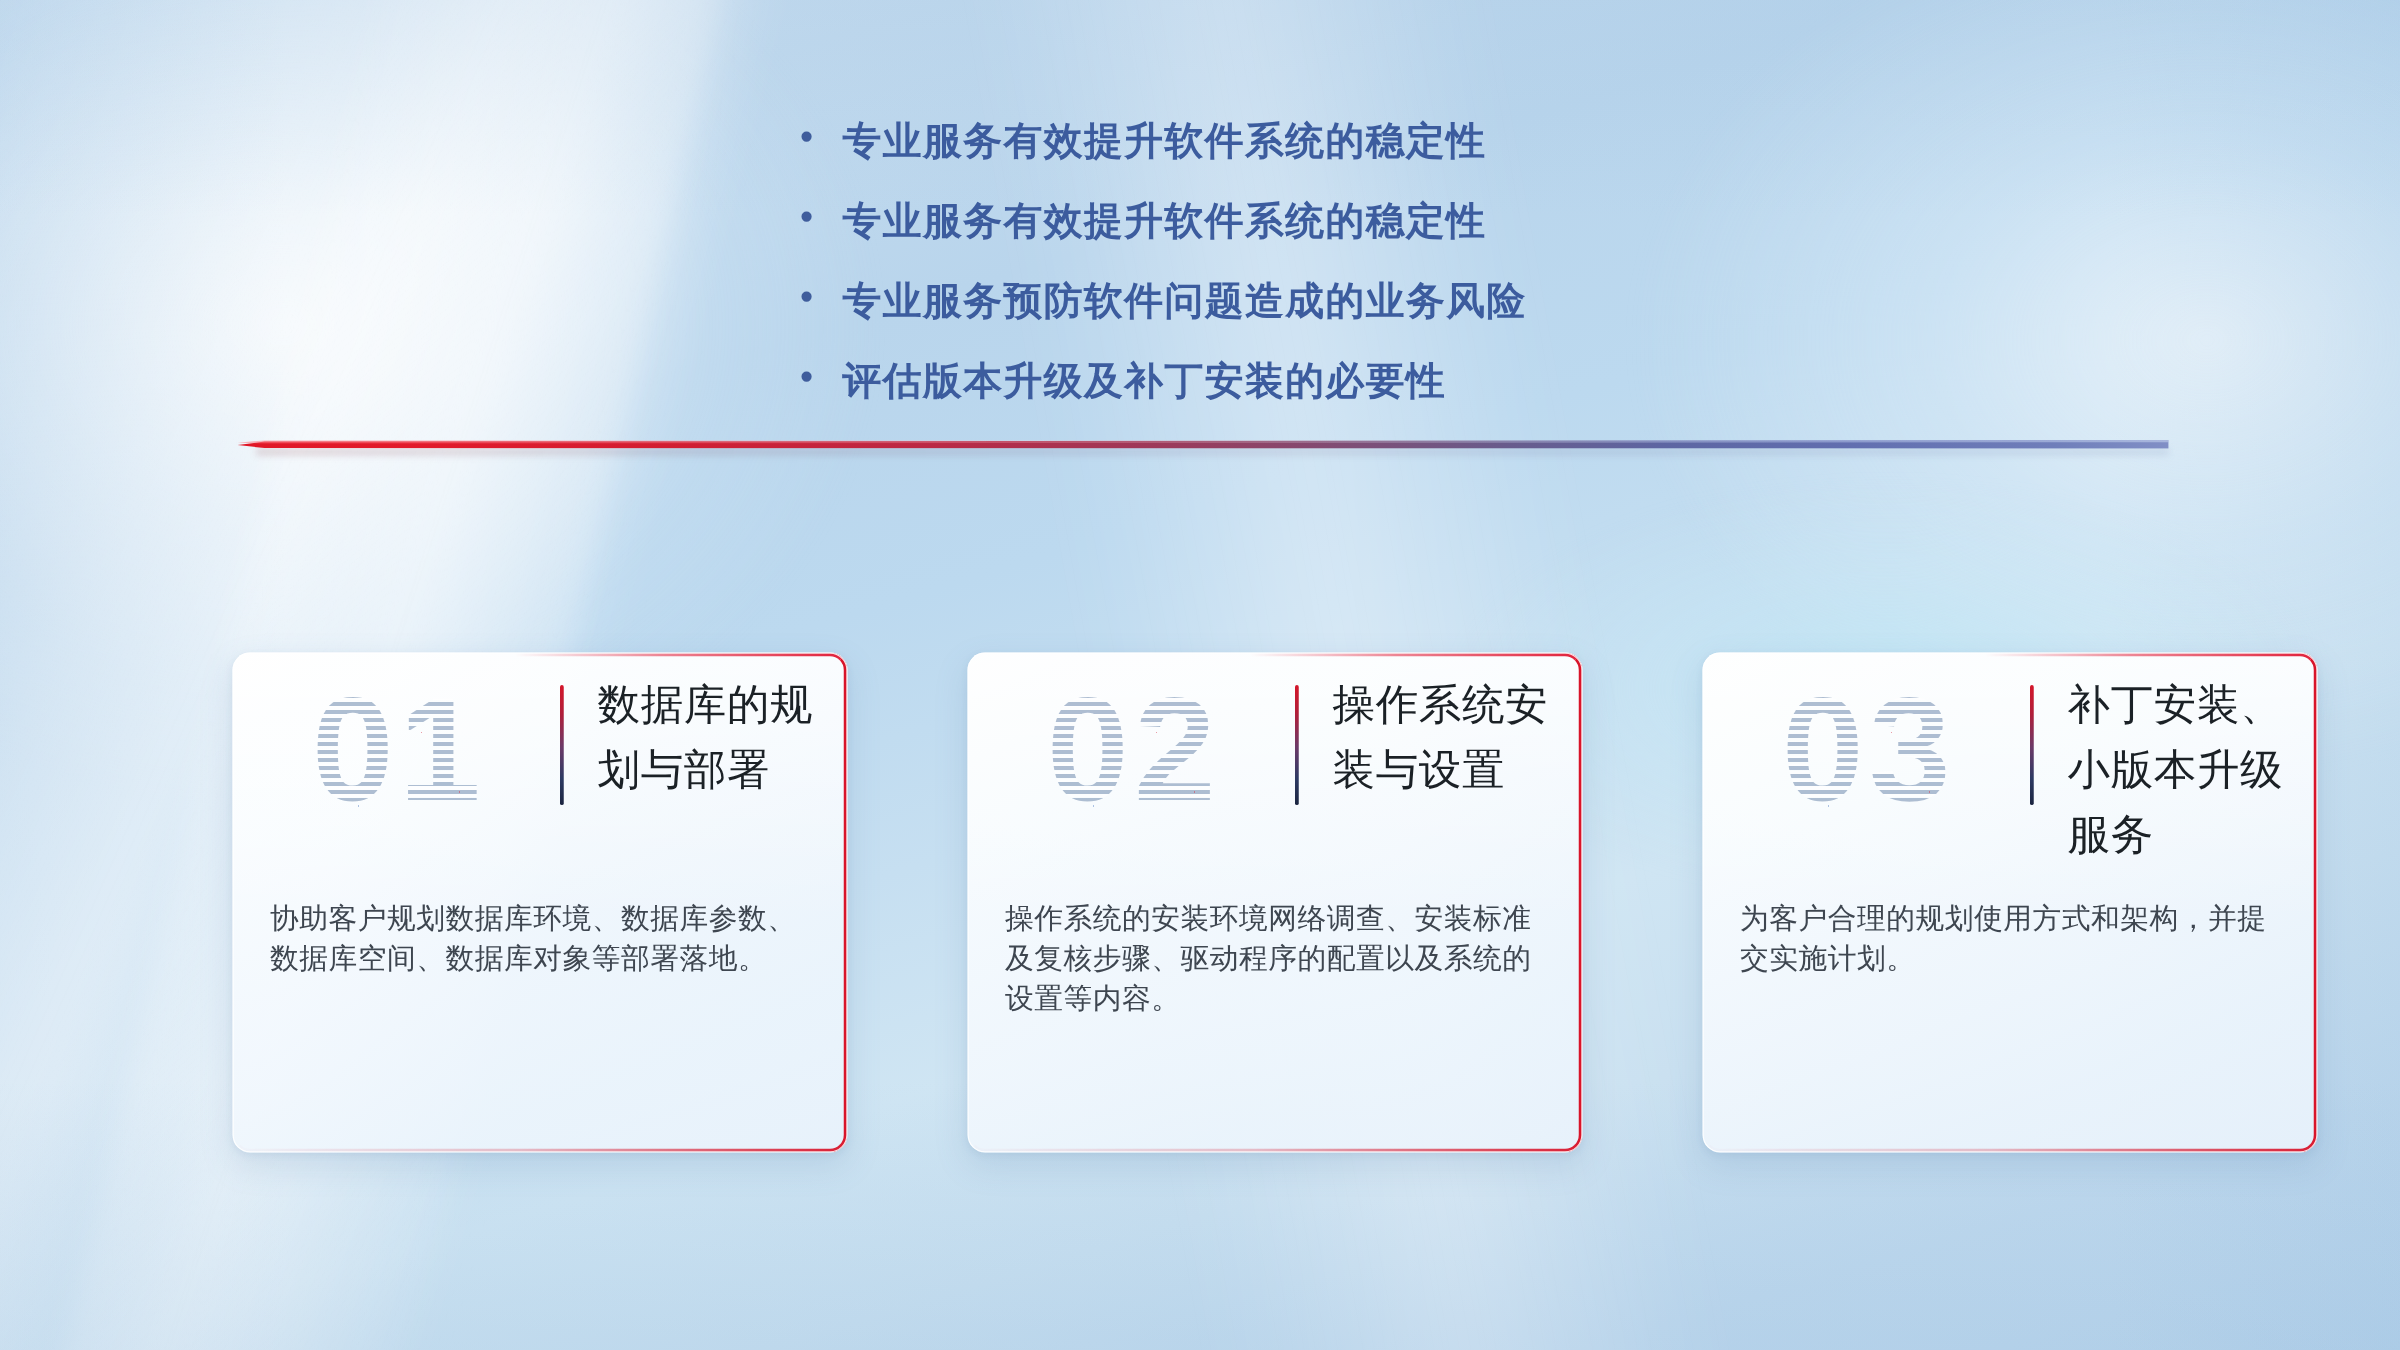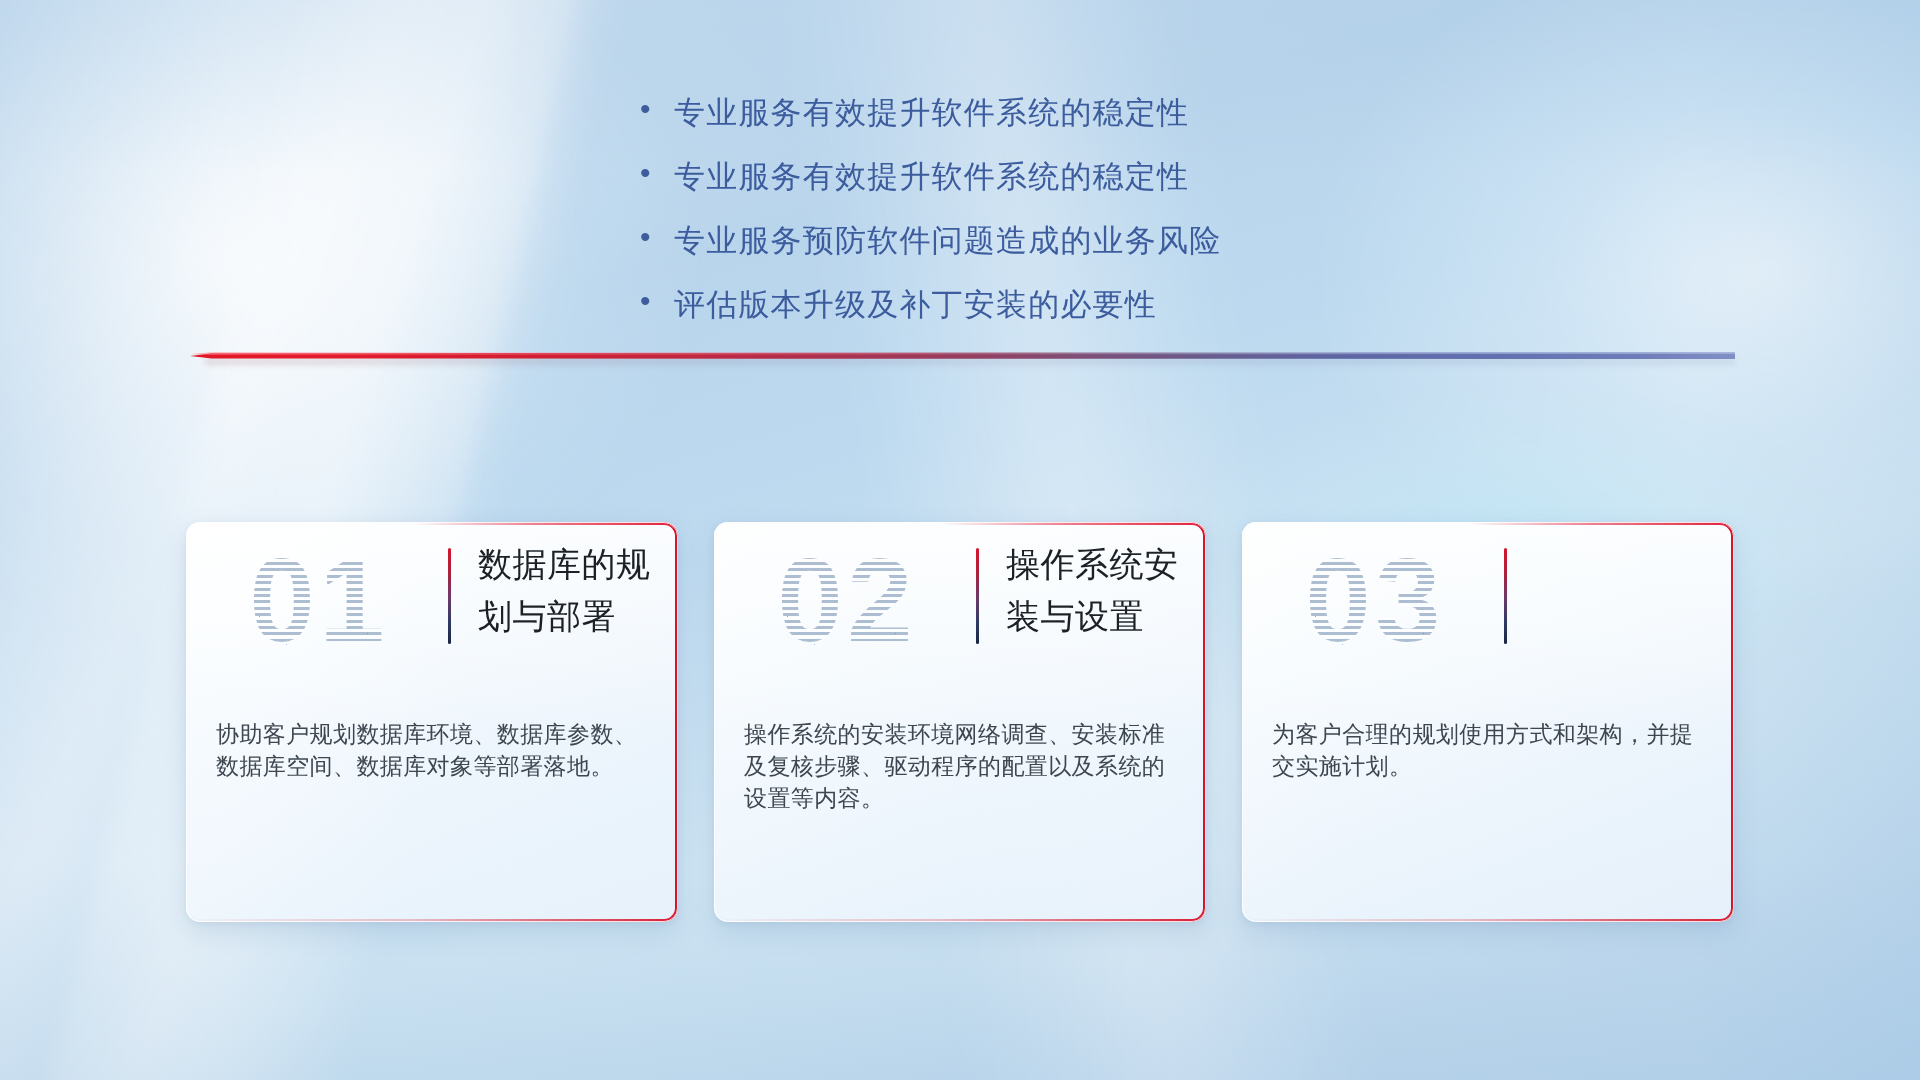--- a/index.html
+++ b/index.html
@@ -101,21 +101,21 @@
   .bullet-dot{
     width:34px;flex:0 0 34px;
     color:#3f5d9c;font-size:30px;line-height:1;
     text-align:left;
     position:relative;top:-4px;
   }
   .bullet-text{
     color:#3c5c9e;
     font-size:31px;
     letter-spacing:1.2px;
-    font-weight:400;
+    font-weight:700;
     white-space:nowrap;
     text-align:right;
   }
 
   
   .divider-wrap{
     position:absolute;left:190px;top:348px;width:1545px;height:18px;
   }
   .divider{
     position:absolute;left:0;top:4px;width:100%;height:7px;
@@ -149,21 +149,21 @@
     background:linear-gradient(90deg,
       rgba(120,40,50,.20) 0%,
       rgba(100,70,110,.14) 50%,
       rgba(90,105,160,.16) 100%);
     filter:blur(3px);
   }
 
   
   .cards{
     position:absolute;left:186px;top:522px;
-    display:flex;gap:36px;
+    display:flex;gap:96px;
   }
   .card{
     position:relative;
     width:492px;height:400px;
     border-radius:14px;
     background:
       linear-gradient(158deg,
         rgba(255,255,255,.96) 0%,
         rgba(250,253,255,.93) 26%,
         rgba(244,249,254,.90) 52%,
@@ -340,20 +340,21 @@
     <div class="card-accent-top"></div>
     <div class="card-edge"></div>
   </div>
 
   <div class="card">
     <div class="card-sheen"></div>
     <div class="card-head">
       <div class="card-num"><span>03</span></div>
       <div class="card-num-speck"></div>
       <div class="card-vline"></div>
+      <div class="card-title">补丁安装、小版本升级服务</div>
     </div>
     <div class="card-body">为客户合理的规划使用方式和架构，并提交实施计划。</div>
     <div class="card-accent"></div>
     <div class="card-accent-top"></div>
     <div class="card-edge"></div>
   </div>
 
 </div>
 
 </body></html>

